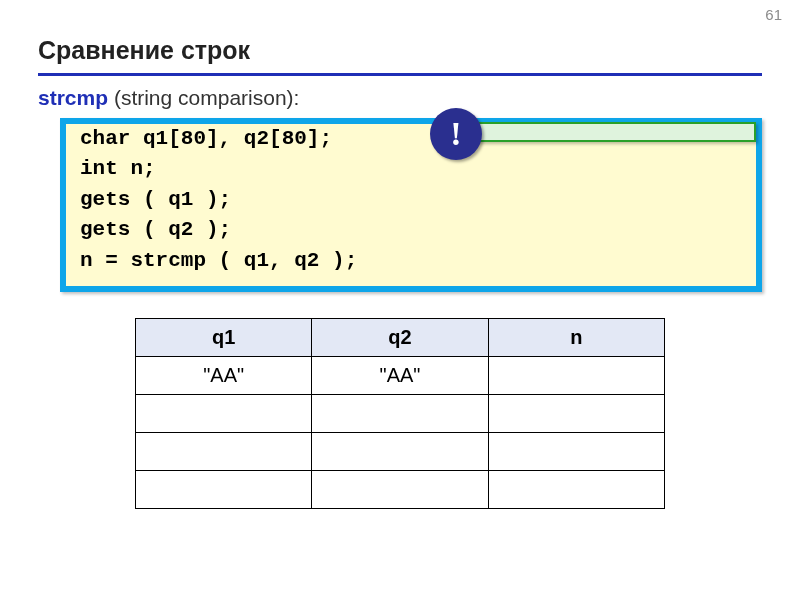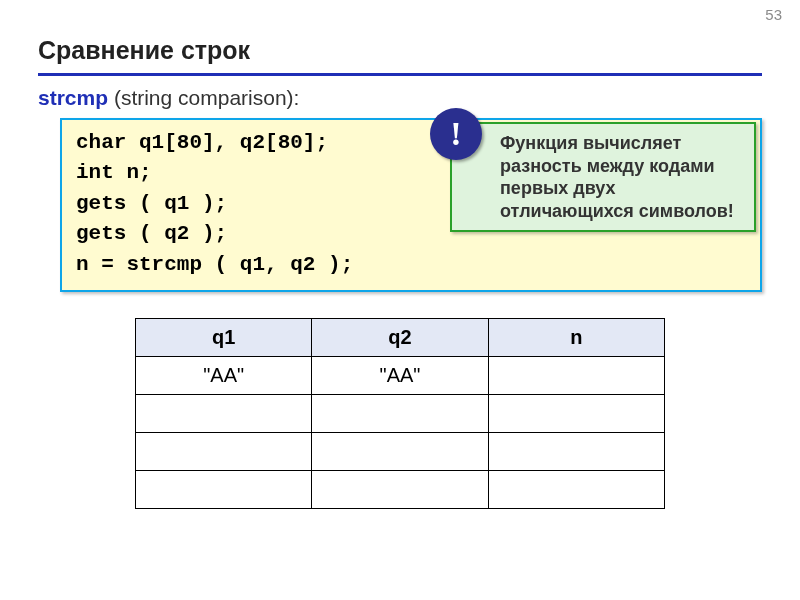--- a/index.html
+++ b/index.html
@@ -36,23 +36,23 @@
     color: #333;
   }
   .subtitle .fn { color: #1f2fb6; font-weight: bold; font-style: normal; }
   .subtitle .comp { }
   .codebox-wrap {
     margin: 8px 38px 0 60px;
     position: relative;
   }
   .codebox {
     background: #fffbd0;
-    border: 2px solid #0ea5e9;
+    border: 6px solid #0ea5e9;
     box-shadow: 2px 2px 3px rgba(0,0,0,0.25);
-    padding: 8px 14px 10px 14px;
+    padding: 0 14px 10px 14px;
     font-family: "Courier New", monospace;
     font-weight: bold;
     font-size: 21px;
     line-height: 1.45;
     color: #000;
     white-space: pre;
   }
   .callout {
     position: absolute;
     top: 4px;
@@ -105,40 +105,39 @@
     background: #e3e8f5;
     font-weight: bold;
   }
   td {
     background: #fff;
   }
 </style>
 </head>
 <body>
 
-<div class="page-number">53</div>
+<div class="page-number">61</div>
 
 <div class="title">Сравнение строк</div>
 <hr class="hr">
 
 <div class="subtitle">
   <span class="fn">strcmp</span>
   <span> (</span><span class="comp">string comparison</span><span>):</span>
 </div>
 
 <div class="codebox-wrap">
   <div class="codebox"><span>char q1[80], q2[80];</span>
 <span>int n;</span>
 <span>gets ( q1 );</span>
 <span>gets ( q2 );</span>
 <span>n = strcmp ( q1, q2 );</span></div>
 
   <div class="callout">
     <div class="badge">!</div>
-    <span>Функция вычисляет разность между кодами первых двух отличающихся символов!</span>
   </div>
 </div>
 
 <div class="tablewrap">
   <table>
     <thead>
       <tr>
         <th>q1</th>
         <th>q2</th>
         <th>n</th>

